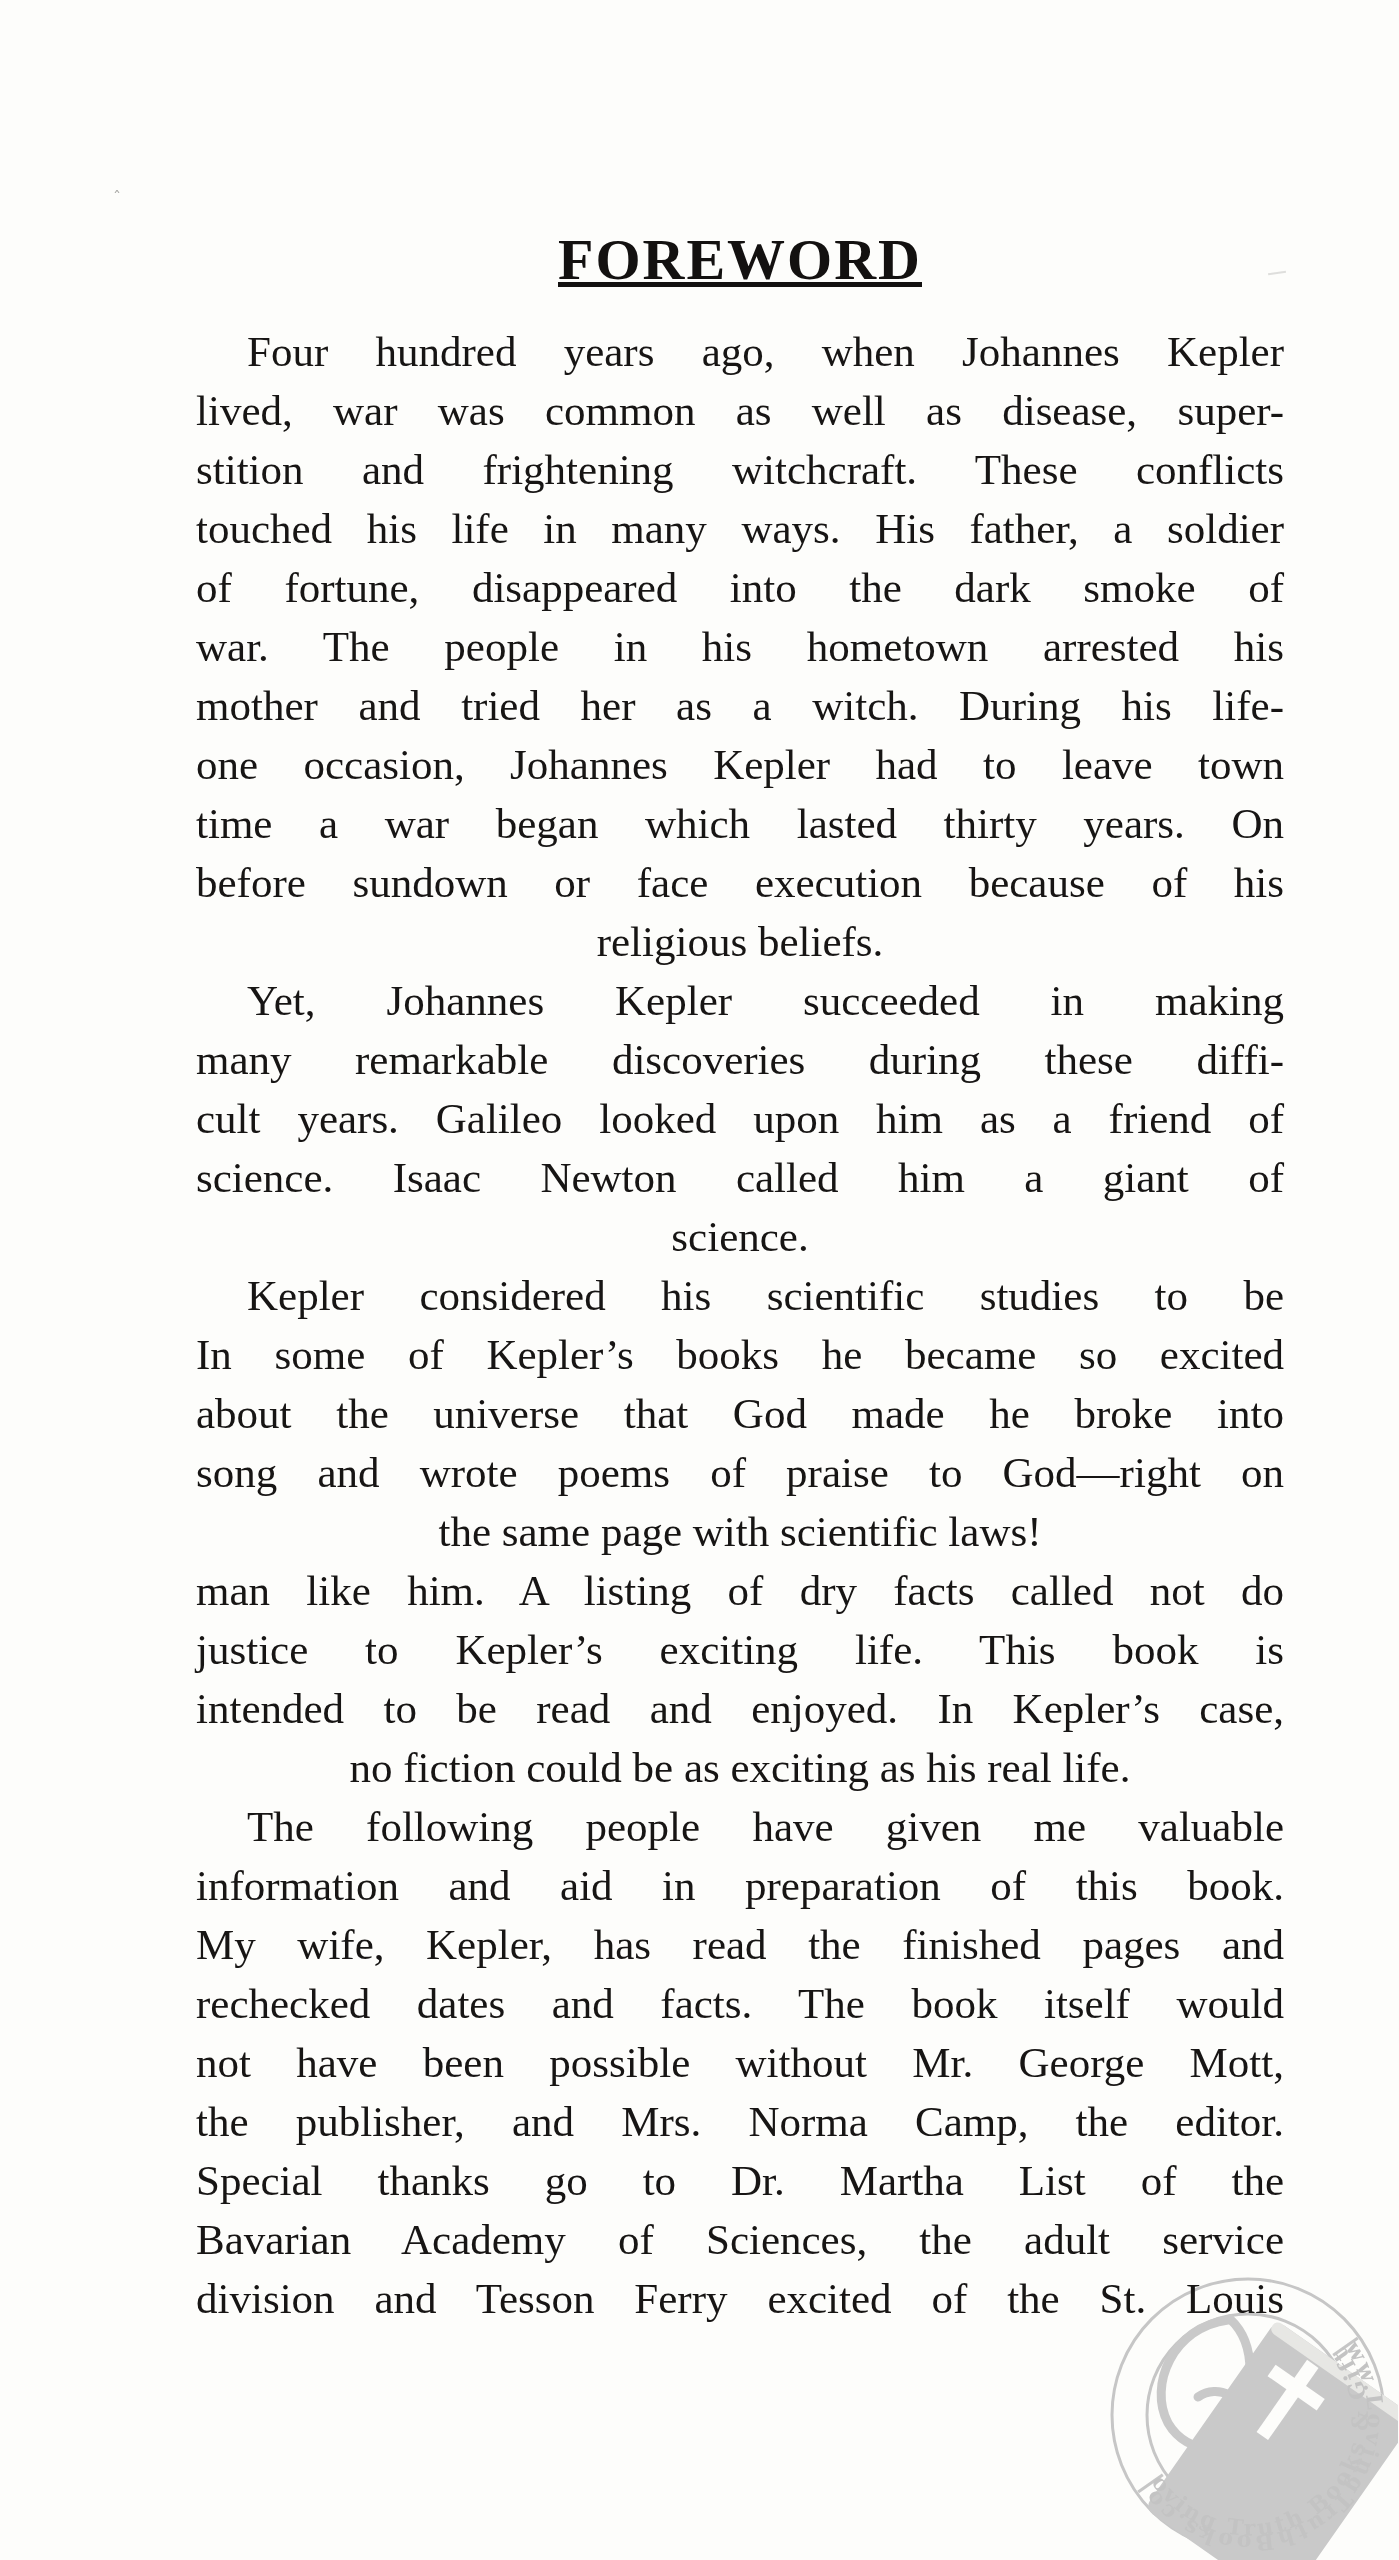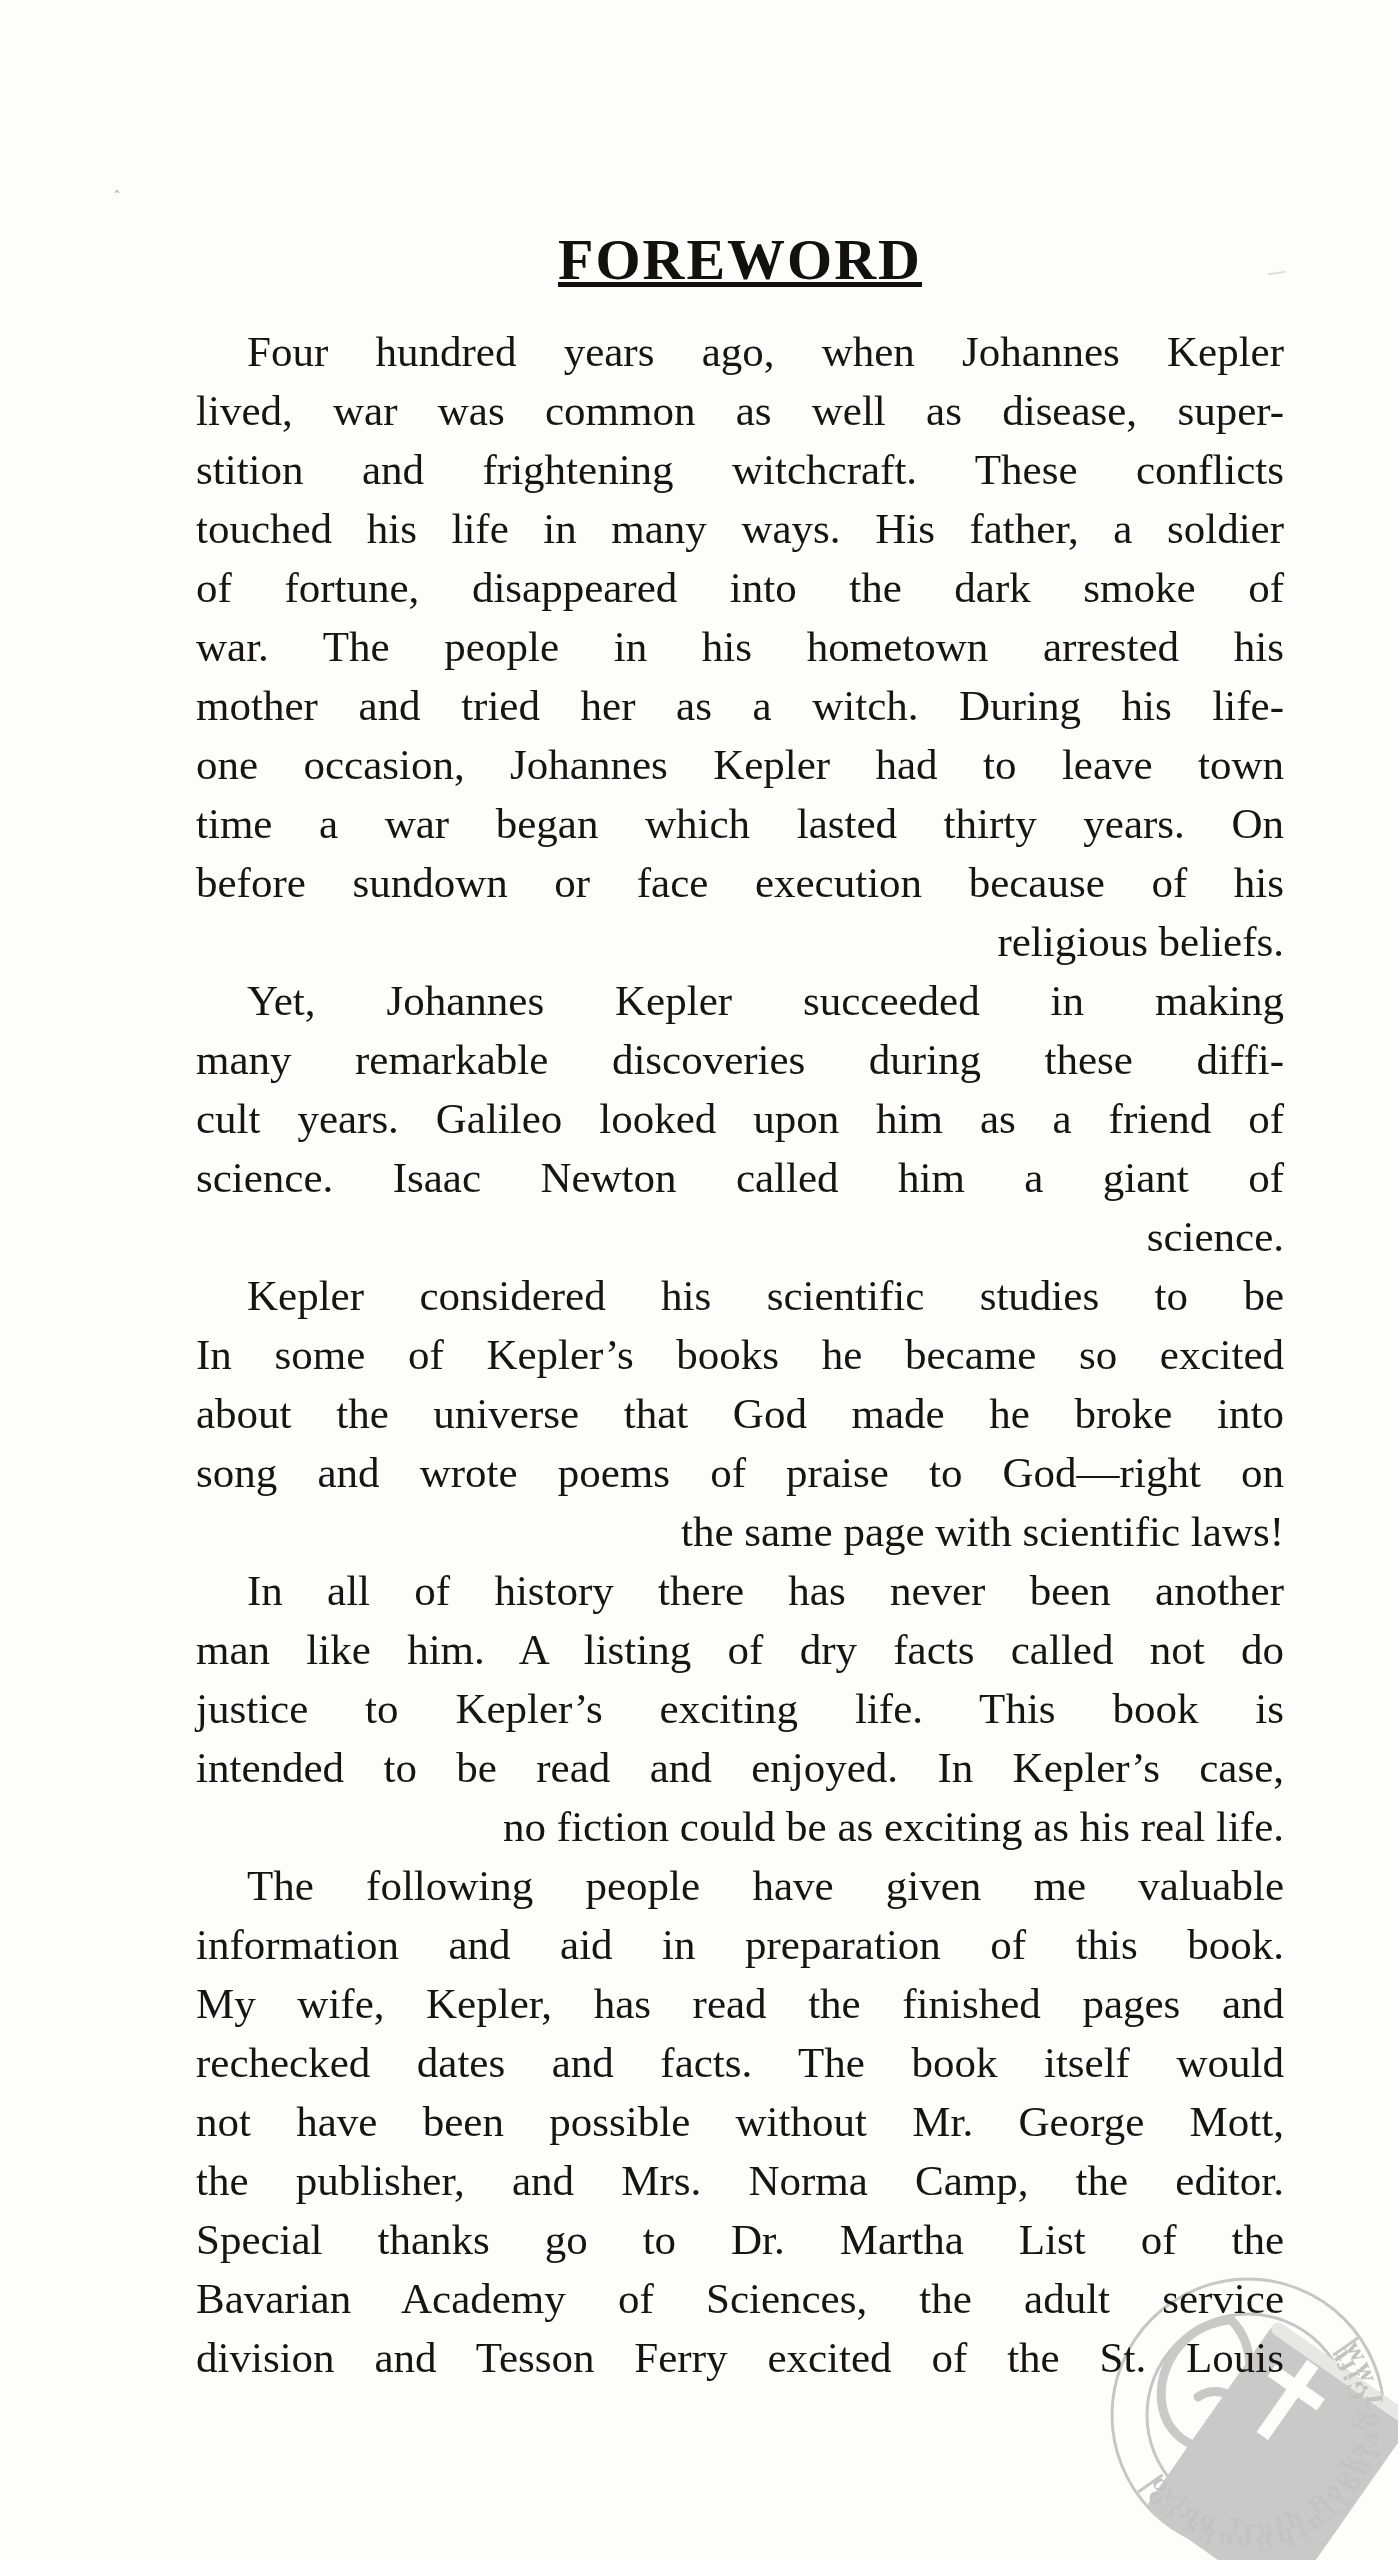--- a/index.html
+++ b/index.html
@@ -23,21 +23,21 @@
     text-decoration:underline;
   }
   .text-block{
     position:absolute;
     top:322px;left:196px;width:1088px;
     font-size:43px;
     line-height:59px;
   }
   .line{height:59px;white-space:normal;}
   .line.fill{text-align:justify;text-align-last:justify;-moz-text-align-last:justify;}
-  .line.end{text-align:right;}
+  .line.end{text-align:center;}
   .line.indent{text-indent:51px;}
   .watermark{
     position:absolute;
     left:1098px;top:2265px;
     width:300px;height:300px;
   }
   .wm-arc-text{
     font-family:"DejaVu Serif", serif;
     font-size:22px;
     font-weight:700;
@@ -109,21 +109,20 @@
       <div class="line fill indent">Yet, Johannes Kepler succeeded in making</div>
       <div class="line fill">many remarkable discoveries during these diffi-</div>
       <div class="line fill">cult years. Galileo looked upon him as a friend of</div>
       <div class="line fill">science. Isaac Newton called him a giant of</div>
       <div class="line end">science.</div>
       <div class="line fill indent">Kepler considered his scientific studies to be</div>
       <div class="line fill">In some of Kepler’s books he became so excited</div>
       <div class="line fill">about the universe that God made he broke into</div>
       <div class="line fill">song and wrote poems of praise to God—right on</div>
       <div class="line end">the same page with scientific laws!</div>
-      <div class="line fill indent">In all of history there has never been another</div>
       <div class="line fill">man like him. A listing of dry facts called not do</div>
       <div class="line fill">justice to Kepler’s exciting life. This book is</div>
       <div class="line fill">intended to be read and enjoyed. In Kepler’s case,</div>
       <div class="line end">no fiction could be as exciting as his real life.</div>
       <div class="line fill indent">The following people have given me valuable</div>
       <div class="line fill">information and aid in preparation of this book.</div>
       <div class="line fill">My wife, Kepler, has read the finished pages and</div>
       <div class="line fill">rechecked dates and facts. The book itself would</div>
       <div class="line fill">not have been possible without Mr. George Mott,</div>
       <div class="line fill">the publisher, and Mrs. Norma Camp, the editor.</div>

